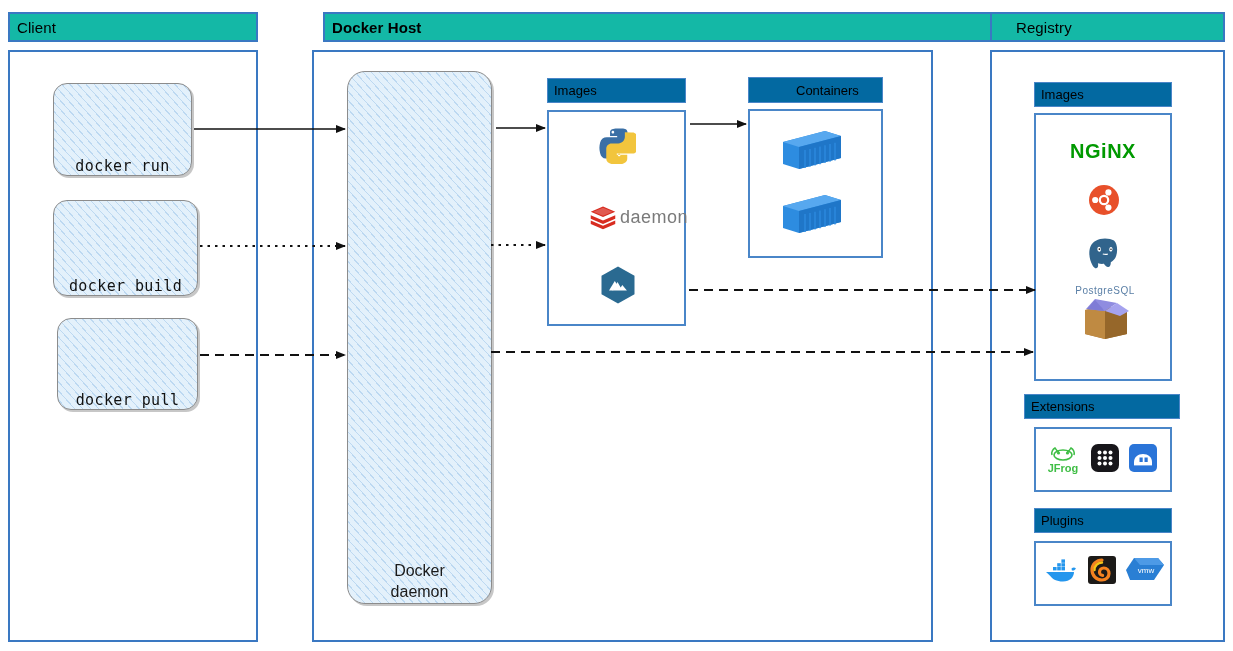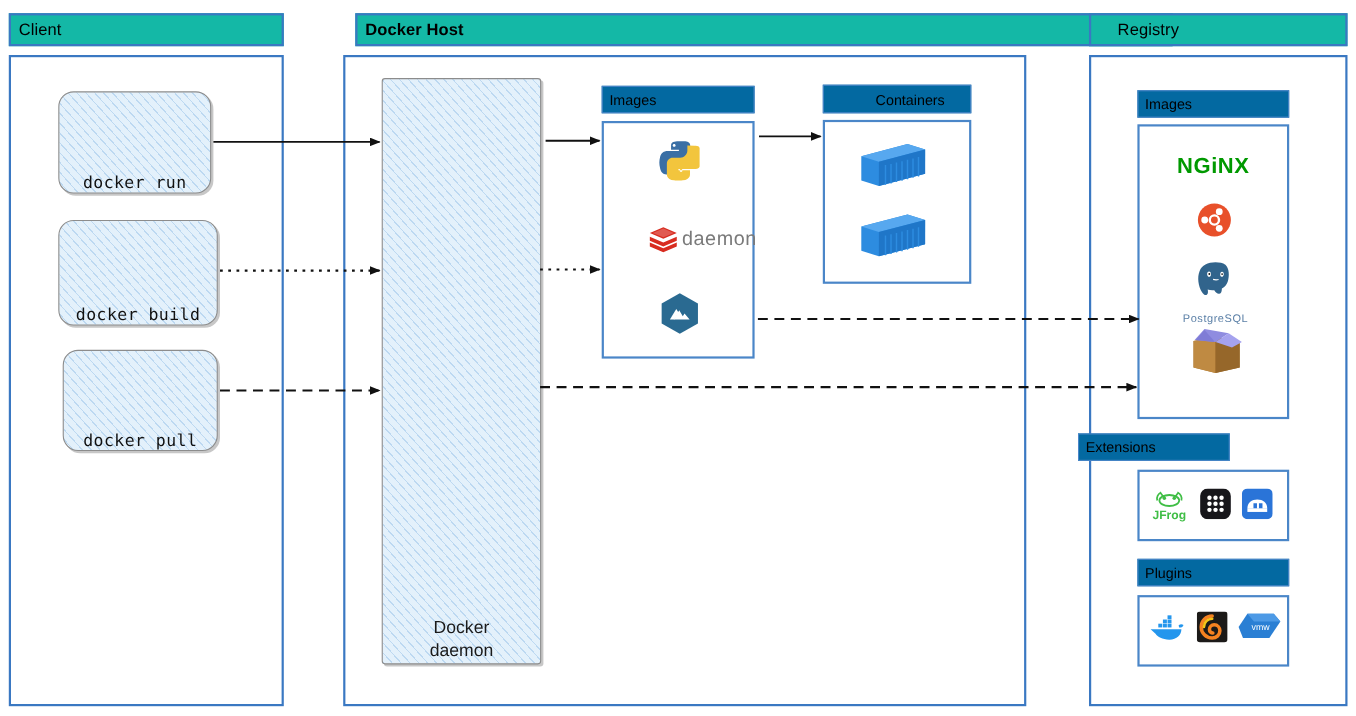--- a/index.html
+++ b/index.html
@@ -83,21 +83,21 @@
   </div>
   <div class="sketch" style="left:57px;top:318px;width:141px;height:92px;">
     <span class="cmd-text">docker pull</span>
   </div>
 
   <div class="panel-title" style="left:323px;top:12px;width:743px;height:30px;font-weight:bold;">
     <span>Docker Host</span>
   </div>
   <div class="panel-body" style="left:312px;top:50px;width:621px;height:592px;"></div>
 
-  <div class="sketch" style="left:347px;top:71px;width:145px;height:533px;border-radius:3px;">
+  <div class="sketch" style="left:347px;top:71px;width:145px;height:533px;border-radius:18px;">
     <div class="daemon-text">
       <div>Docker</div>
       <div>daemon</div>
     </div>
   </div>
 
   <div class="sub-title" style="left:547px;top:78px;width:139px;height:25px;">
     <span>Images</span>
   </div>
   <div class="sub-body" style="left:547px;top:110px;width:139px;height:216px;"></div>
@@ -209,21 +209,21 @@
     <svg width="56" height="48" viewBox="0 0 56 48">
       <polygon points="8,16 28,12 50,18 50,40 28,45 8,40" fill="#a8742f"></polygon>
       <polygon points="8,16 28,12 28,45 8,40" fill="#bf8a42"></polygon>
       <polygon points="28,12 50,18 50,40 28,45" fill="#96672a"></polygon>
       <polygon points="9,15 18,5 40,9 28,17" fill="#8f8ce0"></polygon>
       <polygon points="28,17 40,9 52,17 43,22" fill="#a5a2ee"></polygon>
       <polygon points="10,15 18,6 26,15 27,17" fill="#7f7cd6"></polygon>
     </svg>
   </div>
 
-  <div class="sub-title" style="left:980px;top:394px;width:138px;height:25px;">
+  <div class="sub-title" style="left:1024px;top:394px;width:156px;height:25px;">
     <span>Extensions</span>
   </div>
   <div class="sub-body" style="left:1034px;top:427px;width:138px;height:65px;"></div>
 
   <div class="icon-wrap" style="left:1047px;top:442px;width:32px;height:34px;">
     <svg width="32" height="34" viewBox="0 0 32 34">
       <path d="M5 13c-1-3 1-6 3-7 1 2 2 3 4 3.5M27 13c1-3-1-6-3-7-1 2-2 3-4 3.5" stroke="#40be46" stroke-width="1.6" fill="none"></path>
       <ellipse cx="16" cy="13" rx="9" ry="5" fill="none" stroke="#40be46" stroke-width="1.6"></ellipse>
       <circle cx="11.5" cy="11" r="1.6" fill="#40be46"></circle>
       <circle cx="20.5" cy="11" r="1.6" fill="#40be46"></circle>

